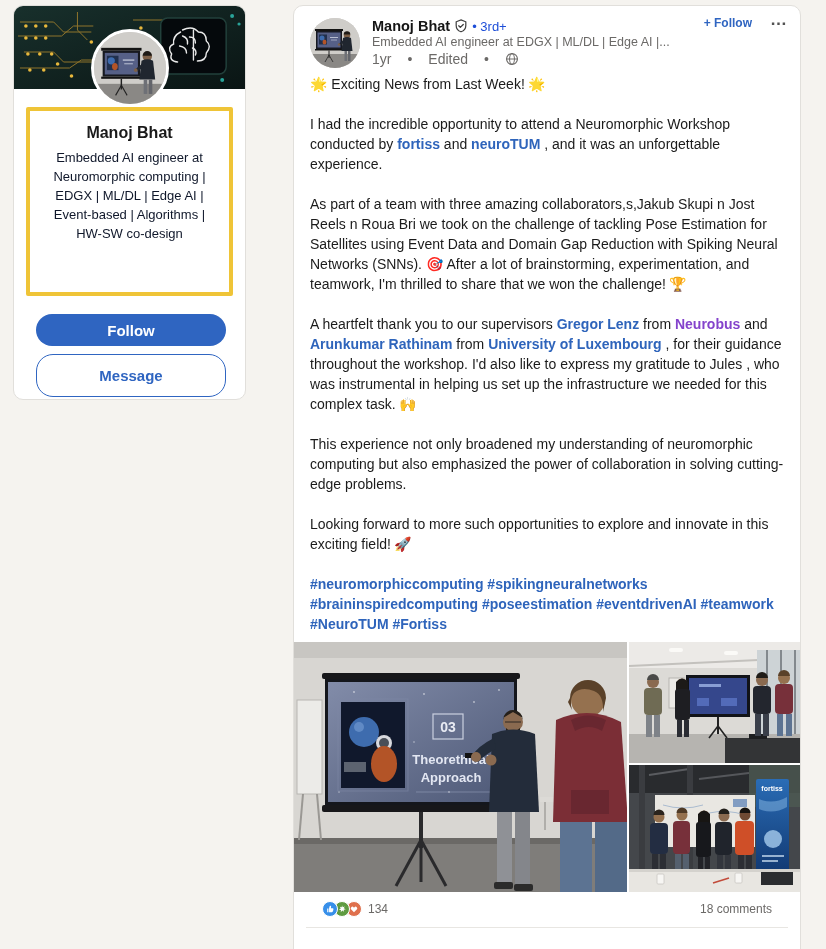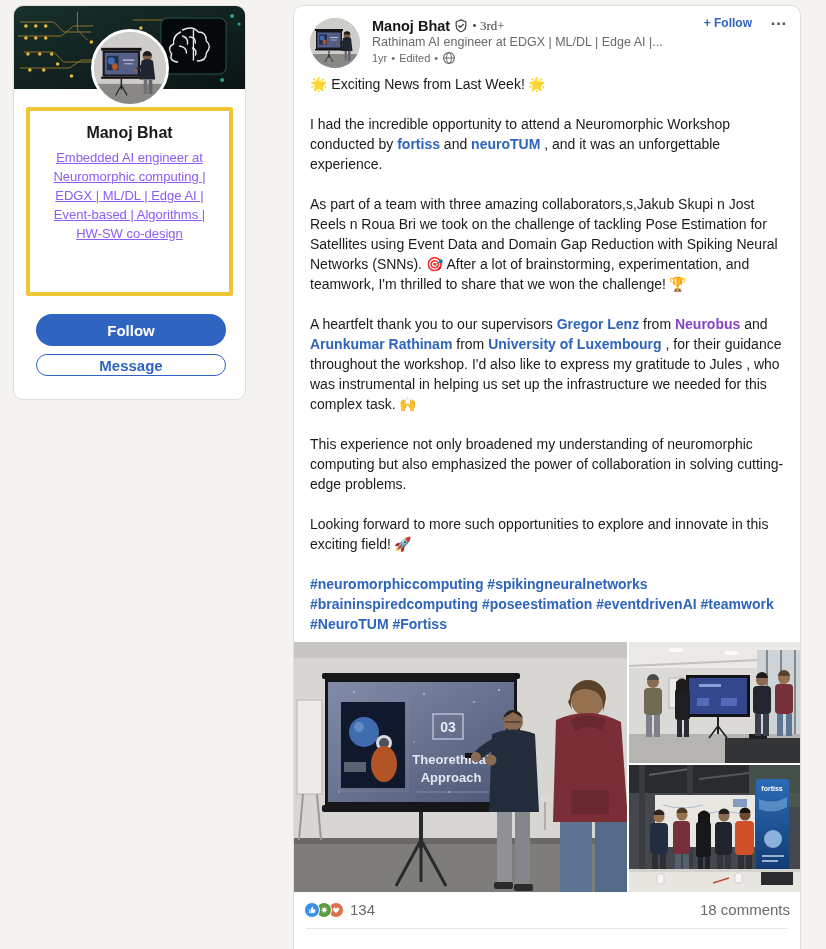--- a/index.html
+++ b/index.html
@@ -24,45 +24,45 @@
     width:78px; height:78px; border-radius:50%; border:3px solid #fff;
     overflow:hidden; background:#c9c7c3; cursor:pointer;
   }
   .avatar-lg svg, .avatar-sm svg { display:block; width:100%; height:100%; }
   .highlight-box {
     position:absolute; left:12px; top:101px; width:207px; height:189px;
     border:4px solid #efc437; border-radius:2px; background:#fff;
     text-align:center; padding-top:13px;
   }
   .profile-name { font-size:16px; font-weight:700; color:#191919; cursor:pointer; }
-  .profile-headline { margin-top:6px; font-size:13px; line-height:19px; color:#8b5cf6;text-decoration:underline; }
+  .profile-headline { margin-top:6px; font-size:13px; line-height:19px; color:#0f172a; }
   .btn {
     position:absolute; left:22px; width:190px; height:32px; border-radius:17px;
     font-family:inherit; font-size:15px; font-weight:700;
     display:flex; align-items:center; justify-content:center; cursor:pointer; border:none;
   }
   #follow-btn  { top:308px; background:#2f65c1; color:#fff; }
-  #message-btn { top:348px; height:22px; background:#fff; color:#2f65c1; border:1.5px solid #2f65c1; }
+  #message-btn { top:348px; height:43px; background:#fff; color:#2f65c1; border:1.5px solid #2f65c1; }
 
   
   #post-card { left:293px; top:5px; width:508px; height:1000px; overflow:hidden; }
   .post-header { position:relative; padding:12px 16px 2px; min-height:64px; }
   .avatar-sm {
     position:absolute; left:16px; top:12px; width:50px; height:50px;
     border-radius:50%; overflow:hidden; background:#c9c7c3; cursor:pointer;
   }
   .author-block { margin-left:62px; }
   .author-line1 { display:flex; align-items:center; gap:4px; font-size:14.5px; font-weight:700; color:#151515; }
   .author-name { cursor:pointer; }
-  .degree-wrap { font-size:13px; font-weight:400; color:#404040;font-family:Liberation Serif, serif; }
+  .degree-wrap { font-size:13px; font-weight:400; color:#1d4ed8; }
   .author-headline {
     font-size:12.5px; color:#6b6967; margin-top:1px;
     white-space:nowrap; overflow:hidden; text-overflow:ellipsis; max-width:338px;
   }
-  .post-meta { display:flex; align-items:center; gap:4px; font-size:11px; color:#6b6967; margin-top:2px; }
+  .post-meta { display:flex; align-items:center; gap:16px; font-size:14px; color:#6b6967; margin-top:2px; }
   .follow-top {
     position:absolute; right:48px; top:10px;
     color:#2f65c1; font-weight:700; font-size:12px; cursor:pointer; background:none; border:none; font-family:inherit;
   }
   .more-btn {
     position:absolute; right:12px; top:4px; background:none; border:none; cursor:pointer;
     color:#525252; font-size:17px; font-weight:700; letter-spacing:1px; font-family:inherit;
   }
   .post-body { padding:4px 16px 0; font-size:14px; line-height:20px; color:#1b1b1b; }
   .post-para { margin:0 0 20px; }
@@ -74,21 +74,21 @@
   .photo-grid {
     display:grid; grid-template-columns:333px 171px; grid-template-rows:121px 127px;
     gap:2px; width:506px; background:#fff;
   }
   .photo { overflow:hidden; cursor:pointer; }
   .photo svg { display:block; width:100%; height:100%; }
   .photo-main { grid-row:1 / 3; }
 
   .post-footer {
     display:flex; justify-content:space-between; align-items:center;
-    padding:9px 10px 10px; font-size:15px; color:#6b6967;
+    padding:9px 28px 10px; font-size:12px; color:#6b6967;
   }
   .reaction-cluster { display:flex; align-items:center; cursor:pointer; }
   .rxn {
     width:16px; height:16px; border-radius:50%; border:1px solid #fff;
     display:inline-flex; align-items:center; justify-content:center;
   }
   .rxn + .rxn { margin-left:-4px; }
   .rxn svg { width:10px; height:10px; }
   .rxn-like { background:#378fe9; z-index:3; }
   .rxn-celebrate { background:#5f9b41; z-index:2; }
@@ -222,21 +222,21 @@
         <span class="author-name">Manoj Bhat</span>
         <svg width="14" height="14" viewBox="0 0 16 16">
           <path d="M8 1 L13.5 3.2 V7.3 C13.5 10.8 11.2 13.5 8 14.6 C4.8 13.5 2.5 10.8 2.5 7.3 V3.2 Z" fill="none" stroke="#3f3f3f" stroke-width="1.4"></path>
           <path d="M5.4 7.8 L7.2 9.6 L10.6 6.2" fill="none" stroke="#3f3f3f" stroke-width="1.5" stroke-linecap="round" stroke-linejoin="round"></path>
         </svg>
         <span class="degree-wrap">
           <span>•</span>
           <span>3rd+</span>
         </span>
       </div>
-      <div class="author-headline">Rathinam AI engineer at EDGX | ML/DL | Edge AI |...</div>
+      <div class="author-headline">Embedded AI engineer at EDGX | ML/DL | Edge AI |...</div>
       <div class="post-meta">
         <span>1yr</span>
         <span>•</span>
         <span>Edited</span>
         <span>•</span>
         <svg width="14" height="14" viewBox="0 0 16 16">
           <circle cx="8" cy="8" r="6.2" fill="none" stroke="#6b6967" stroke-width="1.3"></circle>
           <ellipse cx="8" cy="8" rx="2.8" ry="6.2" fill="none" stroke="#6b6967" stroke-width="1.1"></ellipse>
           <line x1="1.8" y1="8" x2="14.2" y2="8" stroke="#6b6967" stroke-width="1.1"></line>
         </svg>

